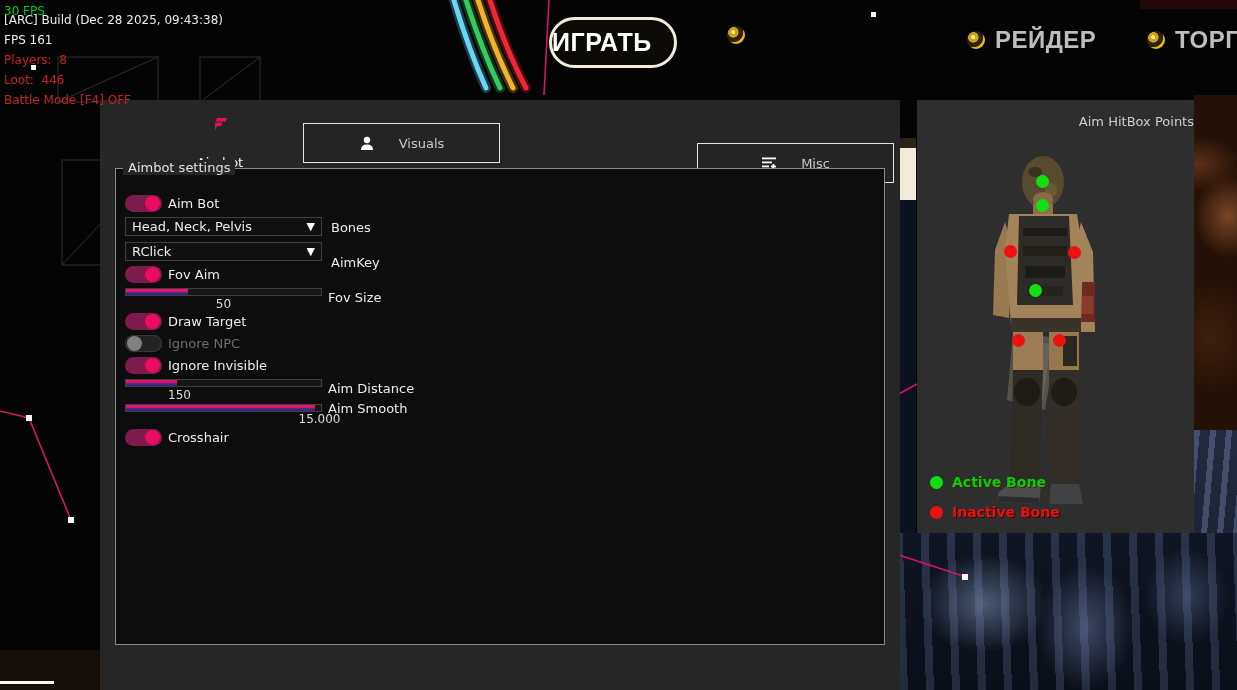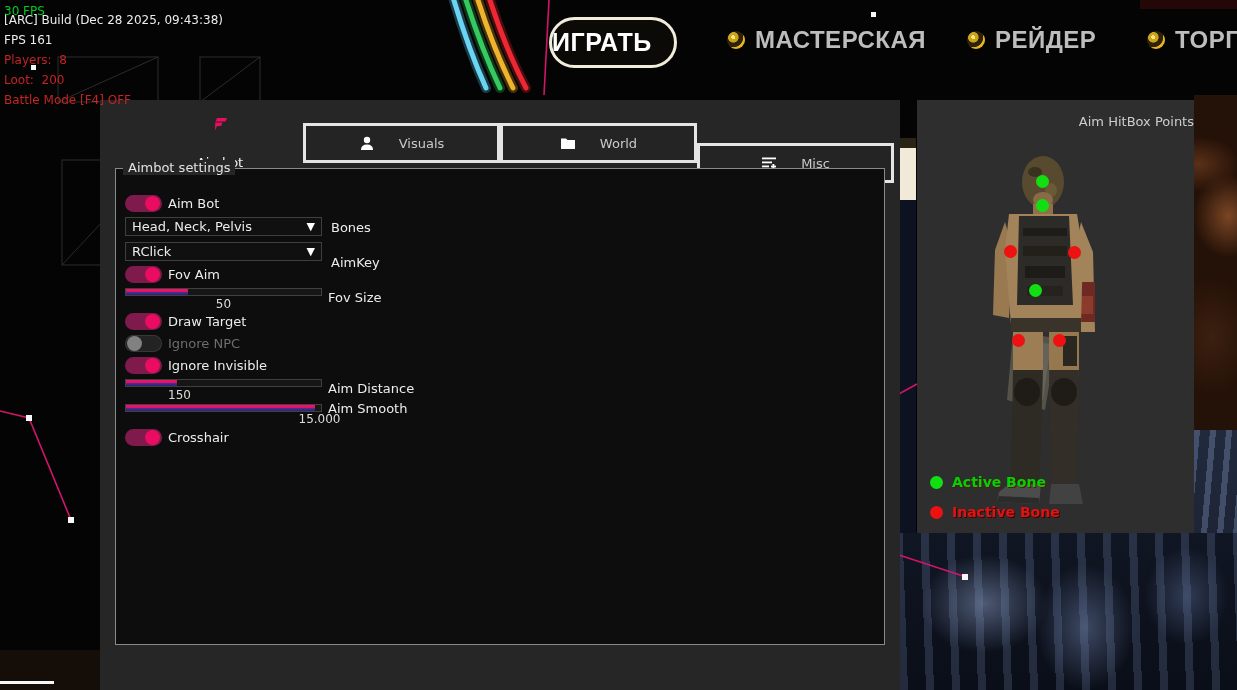--- a/index.html
+++ b/index.html
@@ -53,21 +53,21 @@
     background:radial-gradient(circle at 35% 35%, #ffe27a 0 12%, #caa41c 13% 30%, #2e2306 34% 58%, #e8b422 62% 78%, #8a6a10 100%);}
   .nav-m{left:727px;} .nav-r{left:967px;} .nav-t{left:1147px;}
 
   
   .panel{position:absolute;left:100px;top:100px;width:800px;height:590px;background:#262626;z-index:4;}
   .tabs{position:absolute;left:0;top:23px;width:100%;height:40px;}
   .tab{position:absolute;height:40px;box-sizing:border-box;display:flex;align-items:center;justify-content:center;gap:24px;
     color:#c9c9c9;font-size:13px;}
   .tab .ticon{width:16px;height:16px;display:flex;align-items:center;justify-content:center;}
   .tab-aimbot{left:38px;width:164px;color:#f2f2f2;flex-direction:column;}
-  .tab-box{border:3px solid #e5e5e5;background:#242424;}
+  .tab-box{border:1px solid #e5e5e5;background:#242424;}
   .tab-visuals{left:203px;width:197px;}
   .tab-world{left:400px;width:197px;}
   .tab-misc{left:597px;width:197px;margin-top:20px;}
 
   
   .fieldset{position:absolute;left:15px;top:68px;width:770px;height:477px;box-sizing:border-box;
     border:1px solid #8a8a8a;background:#0d0d0d;}
   .legend{position:absolute;left:7px;top:-9px;background:#262626;padding:0 5px;
     color:#e2e2e2;font-size:13px;}
 
@@ -162,30 +162,29 @@
     <rect x="871" y="12" width="5" height="5"></rect>
     <rect x="0" y="681" width="54" height="3"></rect>
   </g>
 </svg>
 
 <div class="hud">
   <div class="green">30 FPS</div>
   <div class="white l1">[ARC] Build (Dec 28 2025, 09:43:38)</div>
   <div class="white">FPS 161</div>
   <div class="red">Players:  8</div>
-  <div class="red">Loot:  200</div>
+  <div class="red">Loot:  446</div>
   <div class="red">Battle Mode [F4] OFF</div>
 </div>
 
 <div class="play-btn">
   <span>ИГРАТЬ</span>
 </div>
 <div class="nav-item nav-m">
   <span class="coin"></span>
-  <span>МАСТЕРСКАЯ</span>
 </div>
 <div class="nav-item nav-r">
   <span class="coin"></span>
   <span>РЕЙДЕР</span>
 </div>
 <div class="nav-item nav-t">
   <span class="coin"></span>
   <span>ТОРГО</span>
 </div>
 
@@ -201,28 +200,20 @@
       <span>Aimbot</span>
     </div>
     <div class="tab tab-box tab-visuals">
       <span class="ticon">
         <svg width="14" height="15" viewBox="0 0 14 15">
           <circle cx="7" cy="4" r="3.2" fill="#fff"></circle>
           <path d="M1,14 Q1,8.5 7,8.5 Q13,8.5 13,14 Z" fill="#fff"></path>
         </svg>
       </span>
       <span>Visuals</span>
-    </div>
-    <div class="tab tab-box tab-world">
-      <span class="ticon">
-        <svg width="16" height="13" viewBox="0 0 16 13">
-          <path d="M1,1.5 L6,1.5 L7.5,3 L15,3 L15,12 L1,12 Z" fill="#fff"></path>
-        </svg>
-      </span>
-      <span>World</span>
     </div>
     <div class="tab tab-box tab-misc">
       <span class="ticon">
         <svg width="16" height="14" viewBox="0 0 16 14">
           <rect x="1" y="1.5" width="14" height="1.8" fill="#fff"></rect>
           <rect x="1" y="5.5" width="10" height="1.8" fill="#fff"></rect>
           <rect x="1" y="9.5" width="7" height="1.8" fill="#fff"></rect>
           <rect x="11.5" y="8" width="1.8" height="5" fill="#fff"></rect>
           <rect x="10" y="9.6" width="5" height="1.8" fill="#fff"></rect>
         </svg>

